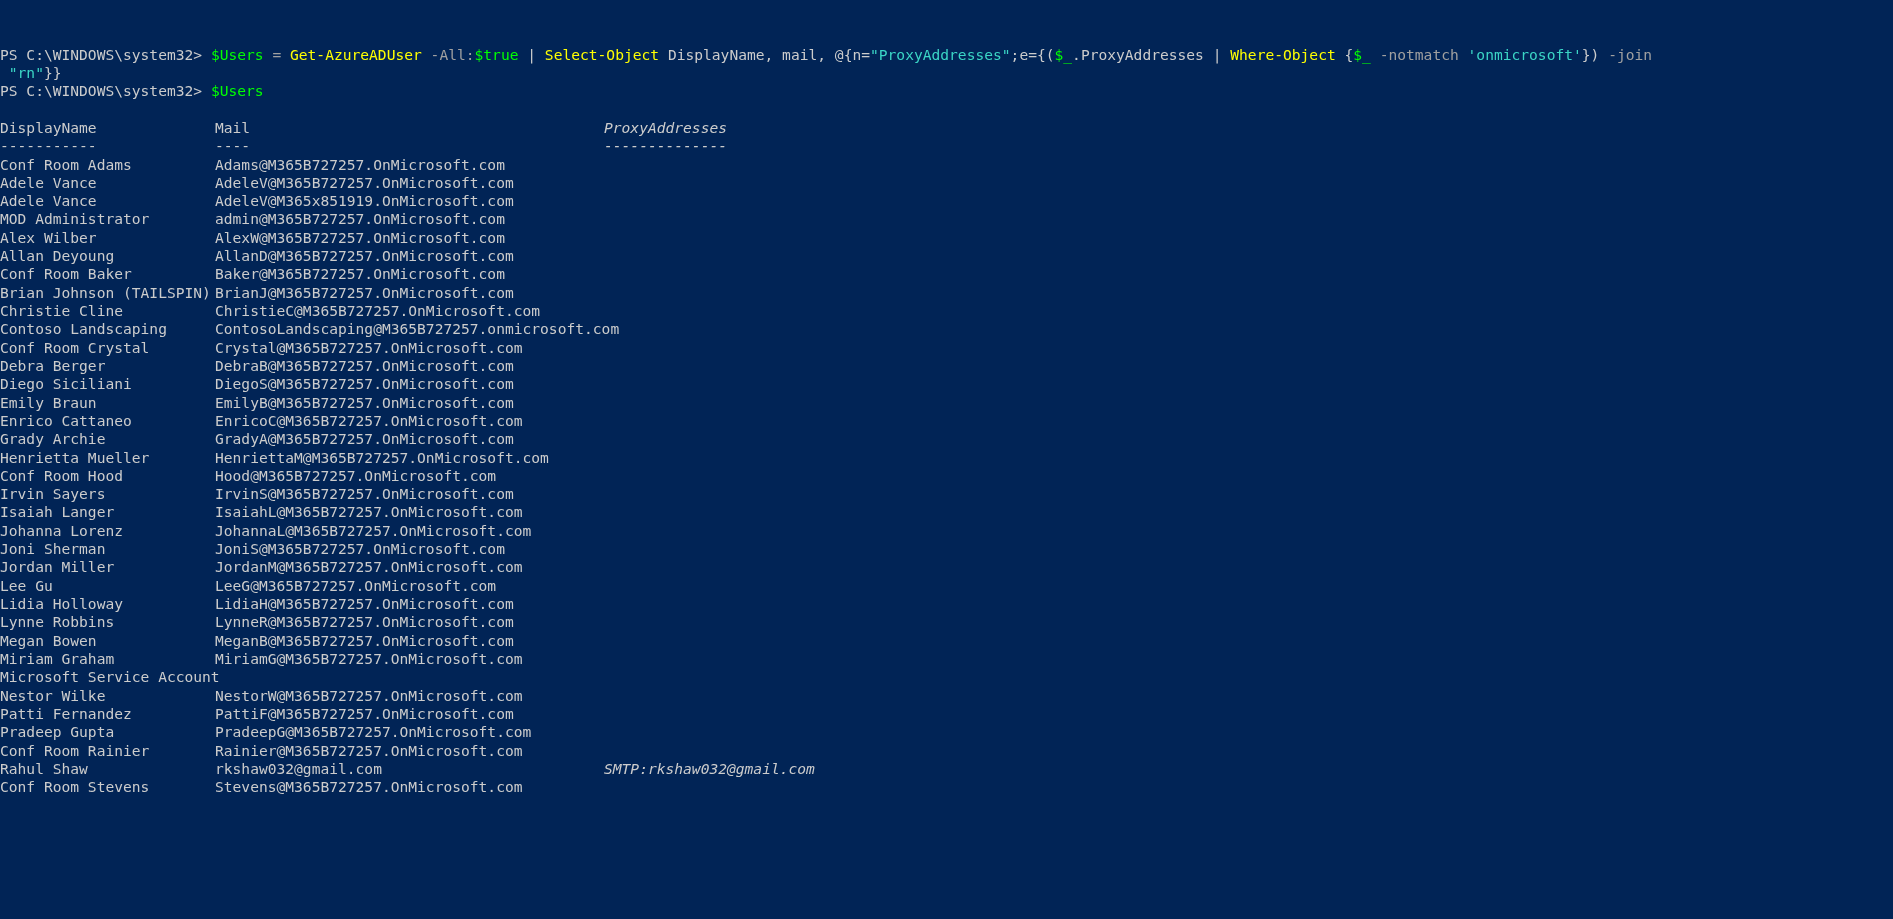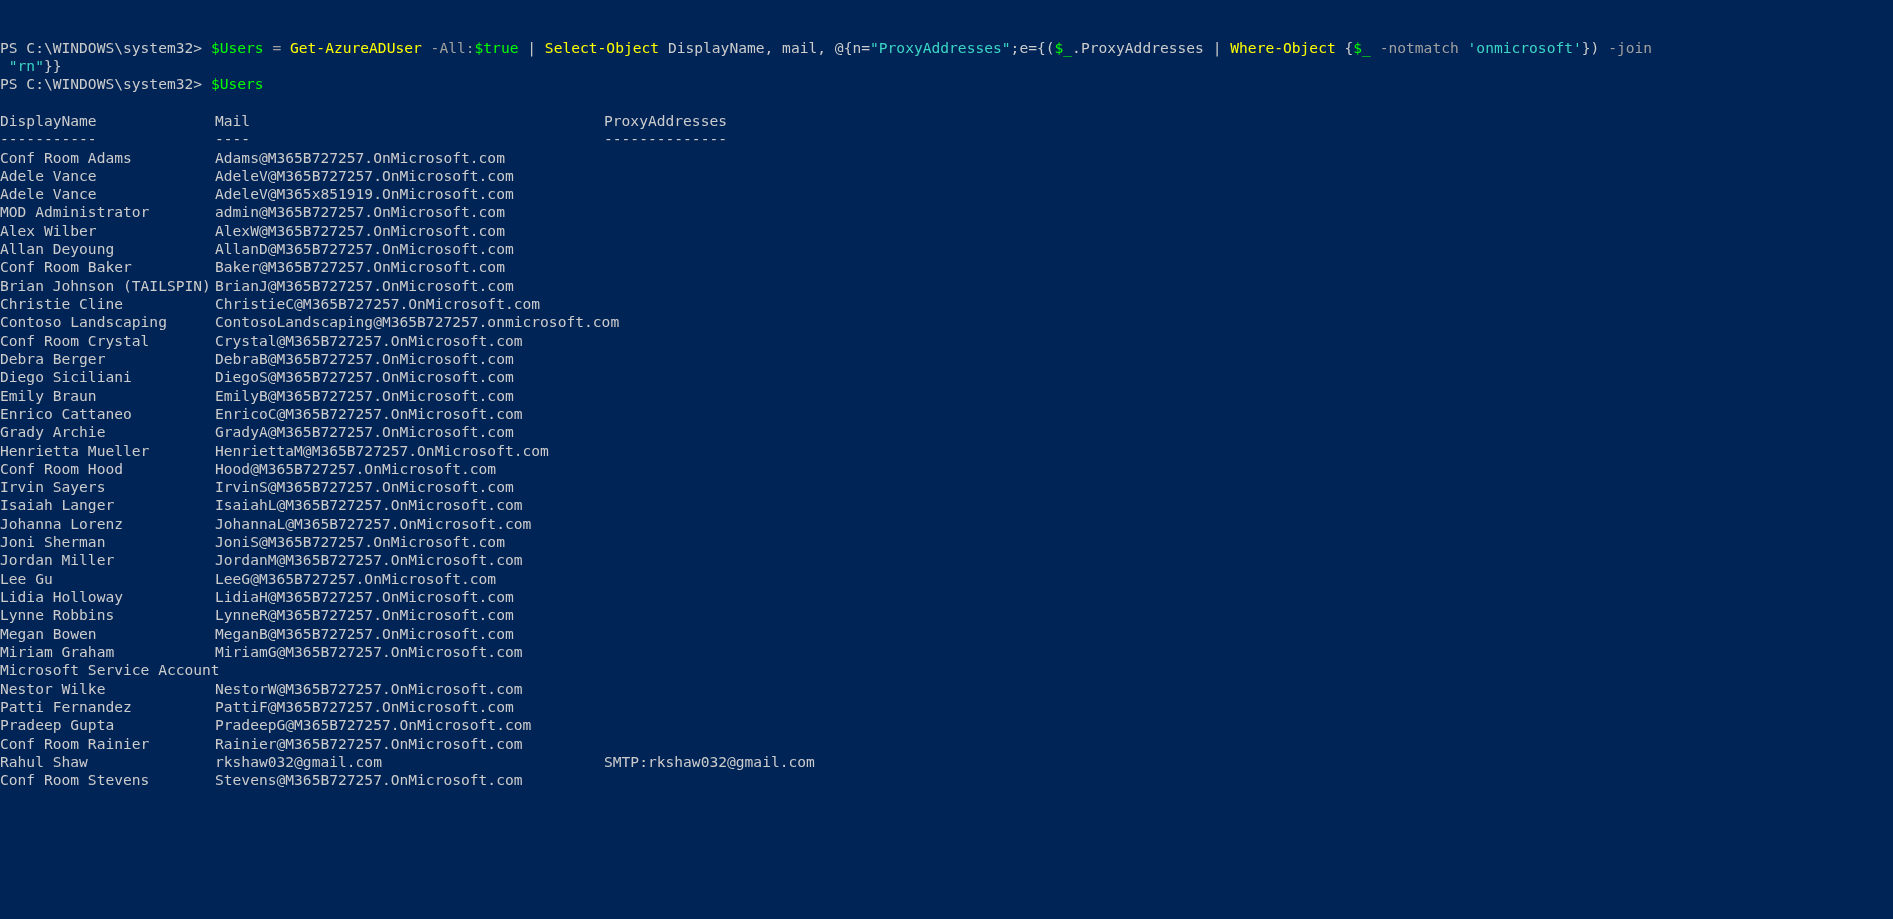--- a/index.html
+++ b/index.html
@@ -10,41 +10,41 @@
   }
   body {
     font-family:"DejaVu Sans Mono","Liberation Mono",monospace;
     font-size:14.6px;
     line-height:18.32px;
     color:#cccccc;
     -webkit-font-smoothing:none;
   }
   #console {
     width:1893px; height:912px;
-    padding:2px 0 0 0;
+    padding:9px 0 0 0;
     white-space:pre;
     position:relative;
   }
   .line { height:18.32px; white-space:pre; }
   
   .c-default  { color:#cccccc; }
   .c-prompt   { color:#cccccc; }
   .c-var      { color:#00ff00; }
   .c-cmdlet   { color:#ffff00; }
   .c-param    { color:#a0a0a0; }
   .c-string   { color:#3bd6c6; }
   .c-operator { color:#a0a0a0; }
   .c-pipe     { color:#cccccc; }
   .c-out      { color:#cccccc; }
 
   
   .row { height:18.32px; position:relative; }
   .col-name  { position:absolute; left:0px;   top:0; }
   .col-mail  { position:absolute; left:215px; top:0; }
-  .col-proxy { position:absolute; left:604px; top:0; }
+  .col-proxy { position:absolute; left:604px; top:0;font-style:italic; }
   .hdr { color:#cccccc; }
 </style>
 </head>
 <body>
 
 <div id="console">
   <div id="console-body"><div class="line"><span class="c-prompt">PS C:\WINDOWS\system32&gt;</span><span class="c-default"> </span><span class="c-var">$Users</span><span class="c-default"> </span><span class="c-operator">=</span><span class="c-default"> </span><span class="c-cmdlet">Get-AzureADUser</span><span class="c-default"> </span><span class="c-param">-All:</span><span class="c-var">$true</span><span class="c-default"> </span><span class="c-pipe">|</span><span class="c-default"> </span><span class="c-cmdlet">Select-Object</span><span class="c-default"> DisplayName</span><span class="c-default">,</span><span class="c-default"> mail</span><span class="c-default">,</span><span class="c-default"> @{n=</span><span class="c-string">"ProxyAddresses"</span><span class="c-default">;e={(</span><span class="c-var">$_</span><span class="c-default">.ProxyAddresses</span><span class="c-default"> </span><span class="c-pipe">|</span><span class="c-default"> </span><span class="c-cmdlet">Where-Object</span><span class="c-default"> {</span><span class="c-var">$_</span><span class="c-default"> </span><span class="c-param">-notmatch</span><span class="c-default"> </span><span class="c-string">'onmicrosoft'</span><span class="c-default">})</span><span class="c-default"> </span><span class="c-param">-join</span></div><div class="line"><span class="c-default"> </span><span class="c-string">"rn"</span><span class="c-default">}}</span></div><div class="line"><span class="c-prompt">PS C:\WINDOWS\system32&gt;</span><span class="c-default"> </span><span class="c-var">$Users</span></div><div class="line">&nbsp;</div><div class="row hdr"><span class="col-name c-out">DisplayName</span><span class="col-mail c-out">Mail</span><span class="col-proxy c-out">ProxyAddresses</span></div><div class="row hdr"><span class="col-name c-out">-----------</span><span class="col-mail c-out">----</span><span class="col-proxy c-out">--------------</span></div><div class="row"><span class="col-name c-out">Conf Room Adams</span><span class="col-mail c-out">Adams@M365B727257.OnMicrosoft.com</span><span class="col-proxy c-out"></span></div><div class="row"><span class="col-name c-out">Adele Vance</span><span class="col-mail c-out">AdeleV@M365B727257.OnMicrosoft.com</span><span class="col-proxy c-out"></span></div><div class="row"><span class="col-name c-out">Adele Vance</span><span class="col-mail c-out">AdeleV@M365x851919.OnMicrosoft.com</span><span class="col-proxy c-out"></span></div><div class="row"><span class="col-name c-out">MOD Administrator</span><span class="col-mail c-out">admin@M365B727257.OnMicrosoft.com</span><span class="col-proxy c-out"></span></div><div class="row"><span class="col-name c-out">Alex Wilber</span><span class="col-mail c-out">AlexW@M365B727257.OnMicrosoft.com</span><span class="col-proxy c-out"></span></div><div class="row"><span class="col-name c-out">Allan Deyoung</span><span class="col-mail c-out">AllanD@M365B727257.OnMicrosoft.com</span><span class="col-proxy c-out"></span></div><div class="row"><span class="col-name c-out">Conf Room Baker</span><span class="col-mail c-out">Baker@M365B727257.OnMicrosoft.com</span><span class="col-proxy c-out"></span></div><div class="row"><span class="col-name c-out">Brian Johnson (TAILSPIN)</span><span class="col-mail c-out">BrianJ@M365B727257.OnMicrosoft.com</span><span class="col-proxy c-out"></span></div><div class="row"><span class="col-name c-out">Christie Cline</span><span class="col-mail c-out">ChristieC@M365B727257.OnMicrosoft.com</span><span class="col-proxy c-out"></span></div><div class="row"><span class="col-name c-out">Contoso Landscaping</span><span class="col-mail c-out">ContosoLandscaping@M365B727257.onmicrosoft.com</span><span class="col-proxy c-out"></span></div><div class="row"><span class="col-name c-out">Conf Room Crystal</span><span class="col-mail c-out">Crystal@M365B727257.OnMicrosoft.com</span><span class="col-proxy c-out"></span></div><div class="row"><span class="col-name c-out">Debra Berger</span><span class="col-mail c-out">DebraB@M365B727257.OnMicrosoft.com</span><span class="col-proxy c-out"></span></div><div class="row"><span class="col-name c-out">Diego Siciliani</span><span class="col-mail c-out">DiegoS@M365B727257.OnMicrosoft.com</span><span class="col-proxy c-out"></span></div><div class="row"><span class="col-name c-out">Emily Braun</span><span class="col-mail c-out">EmilyB@M365B727257.OnMicrosoft.com</span><span class="col-proxy c-out"></span></div><div class="row"><span class="col-name c-out">Enrico Cattaneo</span><span class="col-mail c-out">EnricoC@M365B727257.OnMicrosoft.com</span><span class="col-proxy c-out"></span></div><div class="row"><span class="col-name c-out">Grady Archie</span><span class="col-mail c-out">GradyA@M365B727257.OnMicrosoft.com</span><span class="col-proxy c-out"></span></div><div class="row"><span class="col-name c-out">Henrietta Mueller</span><span class="col-mail c-out">HenriettaM@M365B727257.OnMicrosoft.com</span><span class="col-proxy c-out"></span></div><div class="row"><span class="col-name c-out">Conf Room Hood</span><span class="col-mail c-out">Hood@M365B727257.OnMicrosoft.com</span><span class="col-proxy c-out"></span></div><div class="row"><span class="col-name c-out">Irvin Sayers</span><span class="col-mail c-out">IrvinS@M365B727257.OnMicrosoft.com</span><span class="col-proxy c-out"></span></div><div class="row"><span class="col-name c-out">Isaiah Langer</span><span class="col-mail c-out">IsaiahL@M365B727257.OnMicrosoft.com</span><span class="col-proxy c-out"></span></div><div class="row"><span class="col-name c-out">Johanna Lorenz</span><span class="col-mail c-out">JohannaL@M365B727257.OnMicrosoft.com</span><span class="col-proxy c-out"></span></div><div class="row"><span class="col-name c-out">Joni Sherman</span><span class="col-mail c-out">JoniS@M365B727257.OnMicrosoft.com</span><span class="col-proxy c-out"></span></div><div class="row"><span class="col-name c-out">Jordan Miller</span><span class="col-mail c-out">JordanM@M365B727257.OnMicrosoft.com</span><span class="col-proxy c-out"></span></div><div class="row"><span class="col-name c-out">Lee Gu</span><span class="col-mail c-out">LeeG@M365B727257.OnMicrosoft.com</span><span class="col-proxy c-out"></span></div><div class="row"><span class="col-name c-out">Lidia Holloway</span><span class="col-mail c-out">LidiaH@M365B727257.OnMicrosoft.com</span><span class="col-proxy c-out"></span></div><div class="row"><span class="col-name c-out">Lynne Robbins</span><span class="col-mail c-out">LynneR@M365B727257.OnMicrosoft.com</span><span class="col-proxy c-out"></span></div><div class="row"><span class="col-name c-out">Megan Bowen</span><span class="col-mail c-out">MeganB@M365B727257.OnMicrosoft.com</span><span class="col-proxy c-out"></span></div><div class="row"><span class="col-name c-out">Miriam Graham</span><span class="col-mail c-out">MiriamG@M365B727257.OnMicrosoft.com</span><span class="col-proxy c-out"></span></div><div class="row"><span class="col-name c-out">Microsoft Service Account</span><span class="col-mail c-out"></span><span class="col-proxy c-out"></span></div><div class="row"><span class="col-name c-out">Nestor Wilke</span><span class="col-mail c-out">NestorW@M365B727257.OnMicrosoft.com</span><span class="col-proxy c-out"></span></div><div class="row"><span class="col-name c-out">Patti Fernandez</span><span class="col-mail c-out">PattiF@M365B727257.OnMicrosoft.com</span><span class="col-proxy c-out"></span></div><div class="row"><span class="col-name c-out">Pradeep Gupta</span><span class="col-mail c-out">PradeepG@M365B727257.OnMicrosoft.com</span><span class="col-proxy c-out"></span></div><div class="row"><span class="col-name c-out">Conf Room Rainier</span><span class="col-mail c-out">Rainier@M365B727257.OnMicrosoft.com</span><span class="col-proxy c-out"></span></div><div class="row"><span class="col-name c-out">Rahul Shaw</span><span class="col-mail c-out">rkshaw032@gmail.com</span><span class="col-proxy c-out">SMTP:rkshaw032@gmail.com</span></div><div class="row"><span class="col-name c-out">Conf Room Stevens</span><span class="col-mail c-out">Stevens@M365B727257.OnMicrosoft.com</span><span class="col-proxy c-out"></span></div></div>
 </div>
 
 </body></html>

